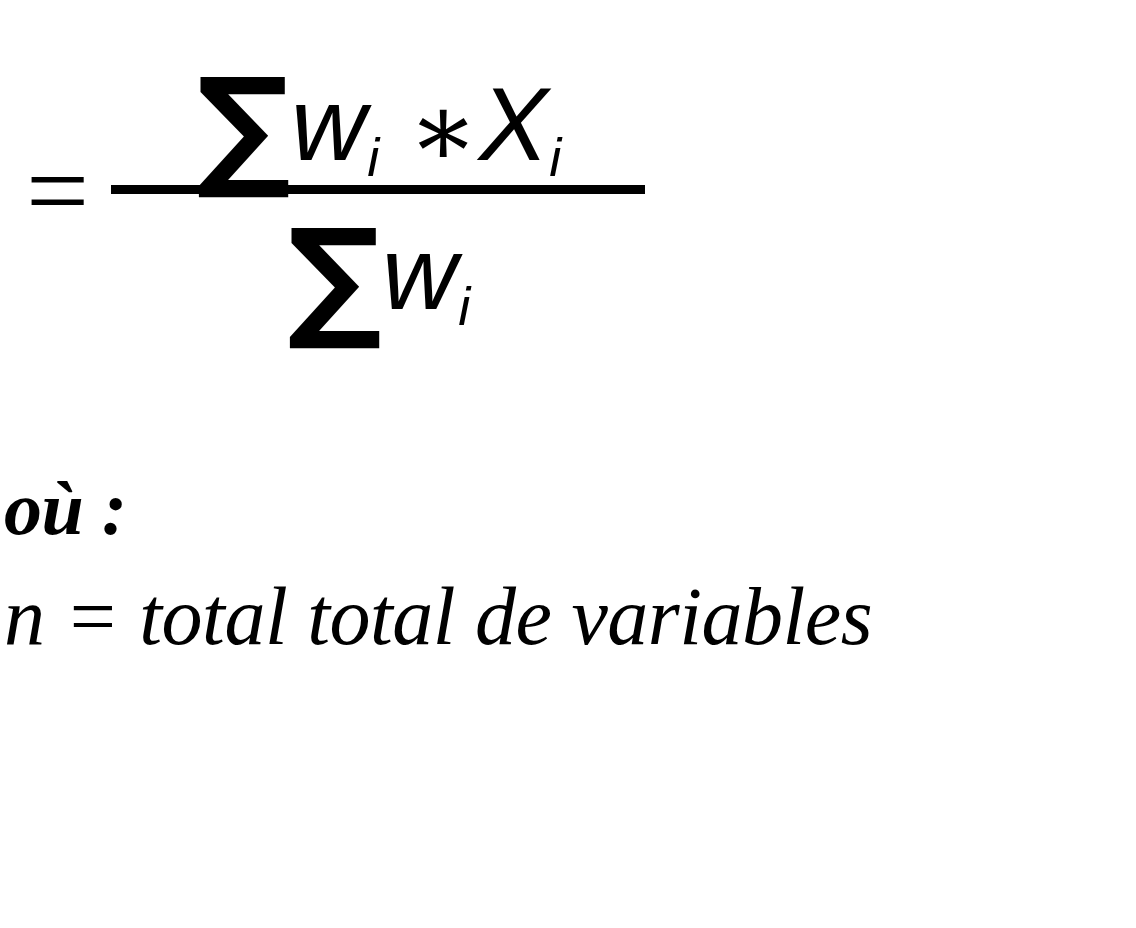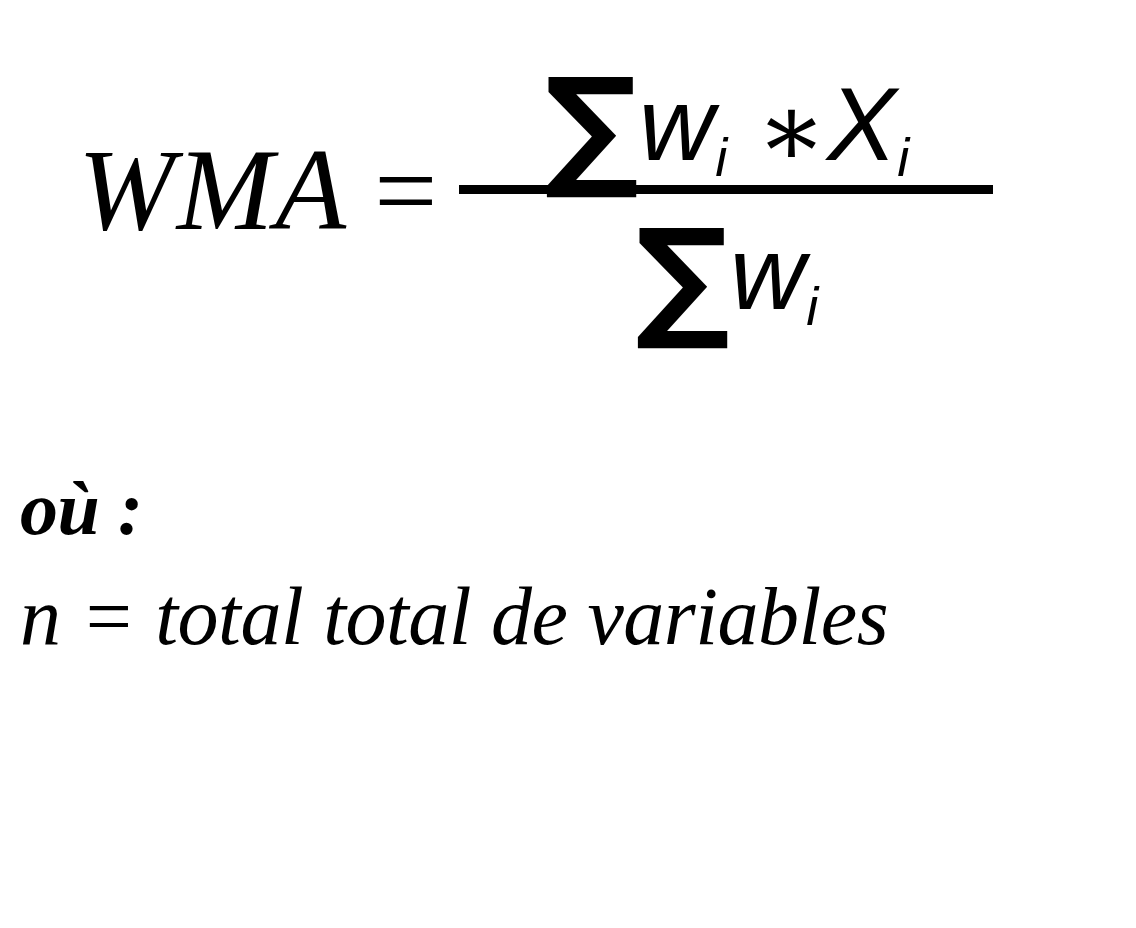--- a/index.html
+++ b/index.html
@@ -135,35 +135,34 @@
     width: 1136px;
   }
 
   .legend-line {
     font-family: "Liberation Serif", "DejaVu Serif", serif;
     font-style: italic;
     font-weight: 400;
     font-size: 82px;
     line-height: 1.31;
     letter-spacing: -0.5px;
-    padding-left: 20px;
+    padding-left: 4px;
     white-space: nowrap;
   }
   .legend-line.heading {
     font-weight: 700;
     font-size: 76px;
     line-height: 1.42;
   }
 </style>
 </head>
 <body>
 
 <div class="formula-block">
 
-  <span class="lhs">WMA</span>
 
   <span class="equals">=</span>
 
   <span class="fraction">
 
     <span class="frac-num">
       <span class="sigma">∑</span>
       <span class="var"><span>w</span><span class="sub">i</span></span>
       <span class="asterisk">∗</span>
       <span class="var"><span>X</span><span class="sub">i</span></span>

